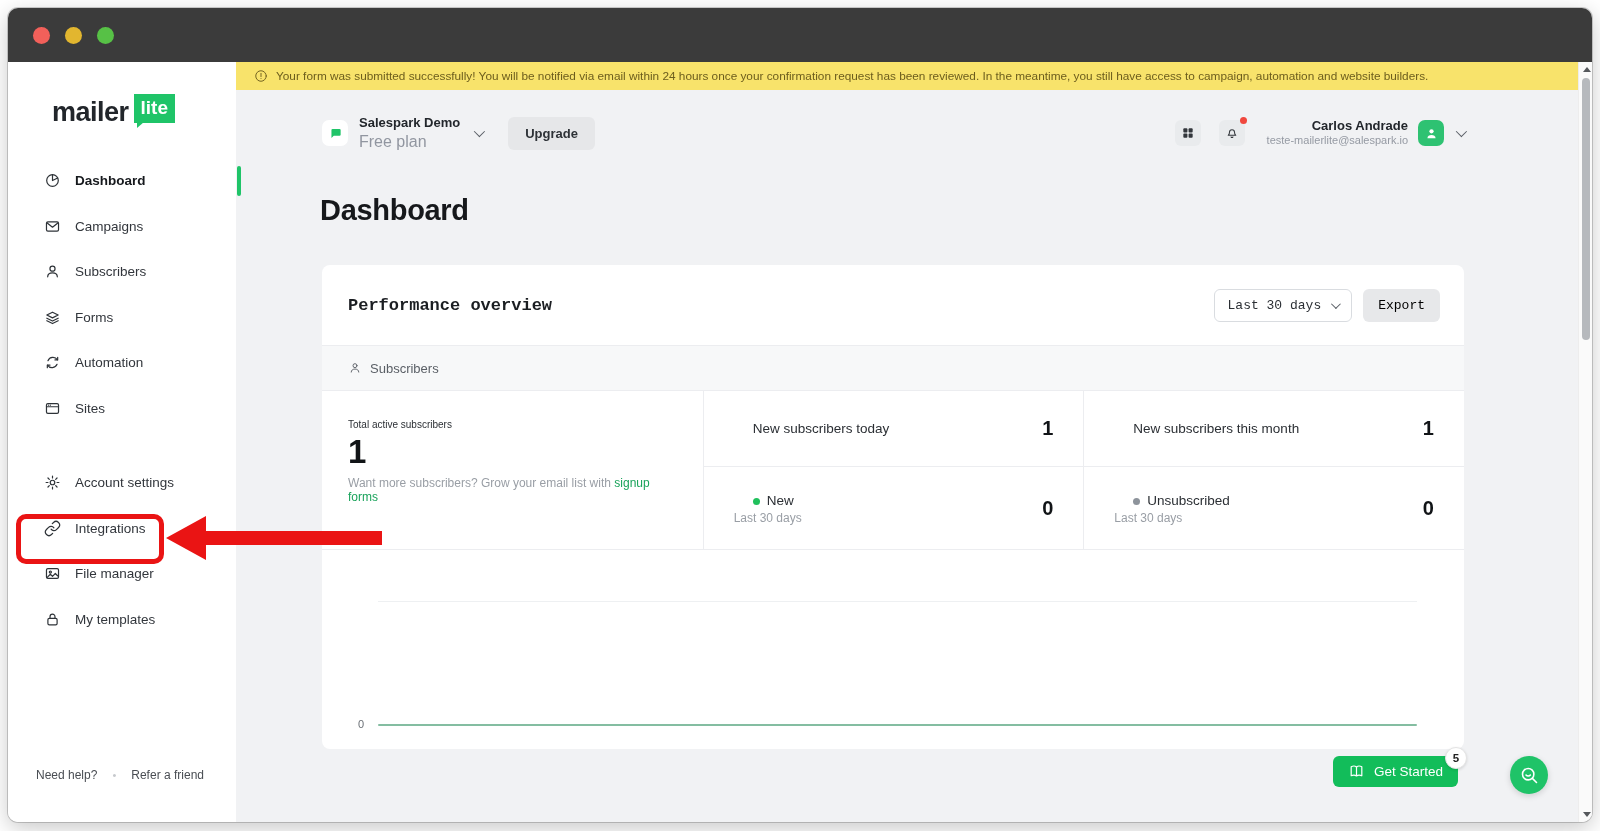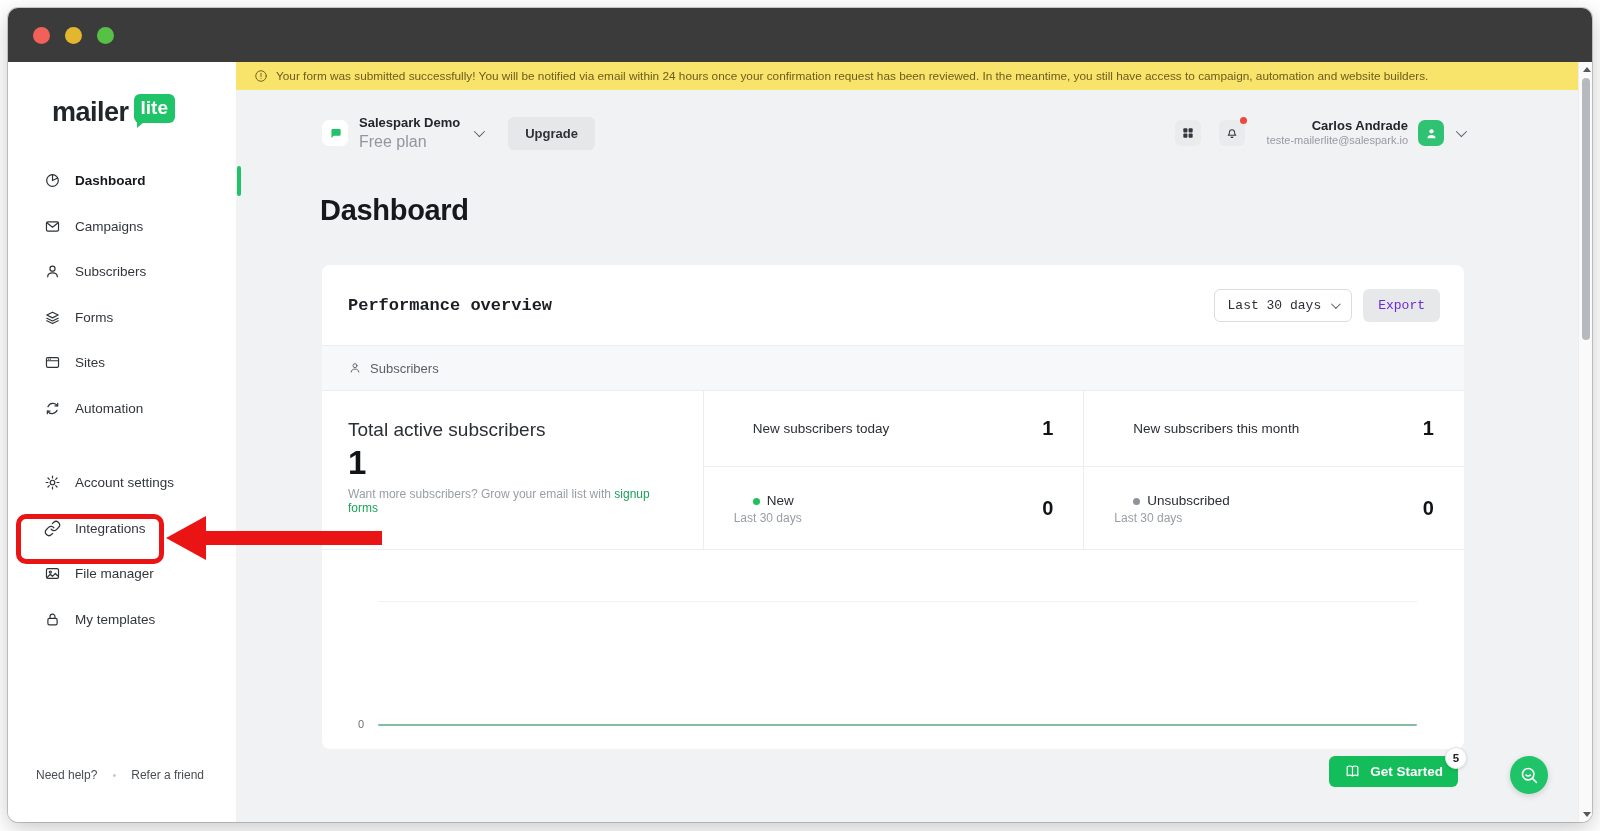--- a/index.html
+++ b/index.html
@@ -13,21 +13,21 @@
   .tl { width:17px; height:17px; border-radius:50%; display:inline-block; }
   .tl.red { background:#f2605a; } .tl.yellow { background:#e2b62f; } .tl.green { background:#57c146; }
 
   .app { position:relative; display:flex; height:760px; }
 
   
   .sidebar { position:relative; width:228px; background:#fff; flex:0 0 228px; }
   .logo { position:absolute; left:28px; top:32px; display:flex; align-items:flex-end;margin-left:16px; }
   .logo-word { font-size:27px; font-weight:700; color:#22262b; letter-spacing:-.5px; line-height:1; }
   .logo-badge { position:relative; margin-left:5px; margin-bottom:3px; background:#1fc468; color:#fff;
-    font-size:19px; font-weight:700; line-height:1; padding:4px 7px 6px; border-radius:6px; }
+    font-size:19px; font-weight:700; line-height:1; padding:4px 7px 6px; border-radius:0; }
   .logo-badge::after { content:""; position:absolute; left:3px; bottom:-5px; width:0; height:0;
     border-left:7px solid #1fc468; border-bottom:6px solid transparent; }
   .nav { position:absolute; left:0; right:0; }
   .nav-primary { top:96px; } .nav-secondary { top:398px; }
   .nav-item { height:45.5px; display:flex; align-items:center; padding-left:36px; gap:14px; cursor:pointer; }
   .nav-item .lbl { font-size:13.5px; color:#32363c; font-weight:500; }
   .nav-item.active .lbl { color:#16191d; font-weight:700; }
   .icn { width:17px; height:17px; flex:0 0 17px; color:#2e3338; }
   .icn svg { width:17px; height:17px; stroke:currentColor; stroke-width:1.7; fill:none;
     stroke-linecap:round; stroke-linejoin:round; display:block; }
@@ -78,49 +78,49 @@
   .page-title { margin:32px 0 0 84px; font-size:29px; font-weight:700; color:#16181b; letter-spacing:-.3px; }
 
   .card { margin:38px 0 0 86px; width:1142px; background:#fff; border-radius:8px; overflow:hidden; }
   .card-header { height:80px; display:flex; align-items:center; padding:0 24px 0 26px;font-family:Liberation Mono, monospace; }
   .card-title { font-size:17px; font-weight:700; color:#1b1e22; }
   .ch-spacer { flex:1; }
   .dd { display:flex; align-items:center; gap:10px; background:#fff; border:1px solid #d9dce0; border-radius:6px;
     padding:8px 13px; font-size:13px; color:#2b2f34; cursor:pointer; }
   .dd .chev { width:7px; height:7px; border-width:1.6px; }
   .btn-export { margin-left:11px; background:#e7e8ea; border:none; border-radius:6px; padding:9px 15px;
-    font-size:13px; color:#6d28d9; cursor:pointer; font-family:inherit; }
+    font-size:13px; color:#000000; cursor:pointer; font-family:inherit; }
   .tabstrip { height:46px; background:#f7f8f9; border-top:1px solid #ecedf0; border-bottom:1px solid #ecedf0;
     display:flex; align-items:center; padding-left:26px; gap:8px; color:#5a5f66; }
   .tabstrip svg { width:14px; height:14px; stroke:#5a5f66; stroke-width:1.6; fill:none; stroke-linecap:round; }
   .tab-label { font-size:13px; }
 
   .stats { display:grid; grid-template-columns:1fr 1fr 1fr; grid-template-rows:76px 82px; }
   .stat-main { grid-row:1 / 3; padding:28px 26px 0; }
-  .stat-main-label { font-size:19px; color:#2b2f34; }
+  .stat-main-label { font-size:10px; color:#2b2f34; }
   .stat-main-value { font-size:33px; font-weight:700; color:#111417; margin-top:4px; line-height:1.1; }
   .stat-hint { margin-top:6px; font-size:12px; color:#999ea5; }
   .stat-hint a { color:#1aa35b; text-decoration:none; cursor:pointer; }
   .cell { border-left:1px solid #ecedf0; display:flex; align-items:center; padding:0 30px; }
   .cell.row1 { border-bottom:1px solid #ecedf0; }
   .cell-label { font-size:13.5px; color:#2b2f34;margin-left:19px; }
   .cell-spacer { flex:1; }
   .cell-value { font-size:20px; font-weight:700; color:#111417; }
   .dot7 { width:7px; height:7px; border-radius:50%; display:inline-block; margin-right:7px; }
   .dot-green { background:#20c05c; } .dot-gray { background:#8d939b; }
   .cell-sub { font-size:12px; color:#9throw1ea5; color:#999ea5; margin-top:2px; }
 
   .chart { position:relative; height:200px; border-top:1px solid #ecedf0; }
   .gridline { position:absolute; left:56px; right:47px; top:51px; height:1px; background:#eef0f2; }
   .baseline-label { position:absolute; left:36px; top:168px; font-size:11px; color:#6b7076; }
   .chart-line { position:absolute; left:56px; right:47px; top:174px; height:2px; background:#84bda1; border-radius:2px; }
 
   
   .get-started { position:absolute; right:134px; bottom:35px; height:31px; background:#12bd5a; border:none;
-    border-radius:6px; color:#fff; font-size:13.5px; font-weight:700; display:flex; align-items:center;
+    border-radius:6px; color:#fff; font-size:13.5px; font-weight:400; display:flex; align-items:center;
     gap:9px; padding:0 15px; cursor:pointer; font-family:inherit; }
   .get-started svg { width:17px; height:17px; stroke:#fff; stroke-width:1.7; fill:none; stroke-linejoin:round; }
   .gs-badge { position:absolute; right:125px; bottom:53px; width:22px; height:22px; border-radius:50%;
     background:#fff; border:1px solid #e4e4e4; box-shadow:0 1px 3px rgba(0,0,0,.12); display:flex;
     align-items:center; justify-content:center; font-size:11.5px; font-weight:700; color:#222; z-index:3; }
   .fab { position:absolute; right:44px; bottom:28px; width:38px; height:38px; border-radius:50%; background:#1fc368;
     border:none; display:flex; align-items:center; justify-content:center; cursor:pointer; box-shadow:0 2px 6px rgba(0,0,0,.15); }
   .fab svg { width:21px; height:21px; stroke:#fff; stroke-width:1.8; fill:none; stroke-linecap:round; }
 
   
@@ -189,36 +189,36 @@
                   <path d="M4 8.5 L12 4.5 L20 8.5 L12 12.5 Z"></path>
                   <path d="M4 13 L12 17 L20 13"></path>
                   <path d="M4 16.5 L12 20.5 L20 16.5"></path>
                 </svg>
               </span>
             <span class="lbl" data-interactable="false">Forms</span>
           </div>
           <div class="nav-item" data-interactable="true">
             <span class="icn" data-interactable="false">
                 <svg viewBox="0 0 24 24">
-                  <rect x="3.5" y="5" width="17" height="14" rx="2"></rect>
-                  <path d="M3.5 9.5 H20.5 M6.5 7.3 h.01 M9 7.3 h.01"></path>
-                </svg>
-              </span>
-            <span class="lbl" data-interactable="false">Sites</span>
-          </div>
-          <div class="nav-item" data-interactable="true">
-            <span class="icn" data-interactable="false">
-                <svg viewBox="0 0 24 24">
                   <path d="M19 8.2 A7.6 7.6 0 0 0 5.6 9.4"></path>
                   <path d="M19.3 4.6 v3.8 h-3.8"></path>
                   <path d="M5 15.8 A7.6 7.6 0 0 0 18.4 14.6"></path>
                   <path d="M4.7 19.4 v-3.8 h3.8"></path>
                 </svg>
               </span>
             <span class="lbl" data-interactable="false">Automation</span>
+          </div>
+          <div class="nav-item" data-interactable="true">
+            <span class="icn" data-interactable="false">
+                <svg viewBox="0 0 24 24">
+                  <rect x="3.5" y="5" width="17" height="14" rx="2"></rect>
+                  <path d="M3.5 9.5 H20.5 M6.5 7.3 h.01 M9 7.3 h.01"></path>
+                </svg>
+              </span>
+            <span class="lbl" data-interactable="false">Sites</span>
           </div>
         </nav>
 
         <nav class="nav nav-secondary" data-interactable="false">
           <div class="nav-item" data-interactable="true">
             <span class="icn" data-interactable="false">
                 <svg viewBox="0 0 24 24">
                   <circle cx="12" cy="12" r="3.2"></circle>
                   <path d="M12 3v2.6 M12 18.4V21 M3 12h2.6 M18.4 12H21 M5.6 5.6l1.9 1.9 M16.5 16.5l1.9 1.9 M18.4 5.6l-1.9 1.9 M7.5 16.5l-1.9 1.9"></path>
                 </svg>

